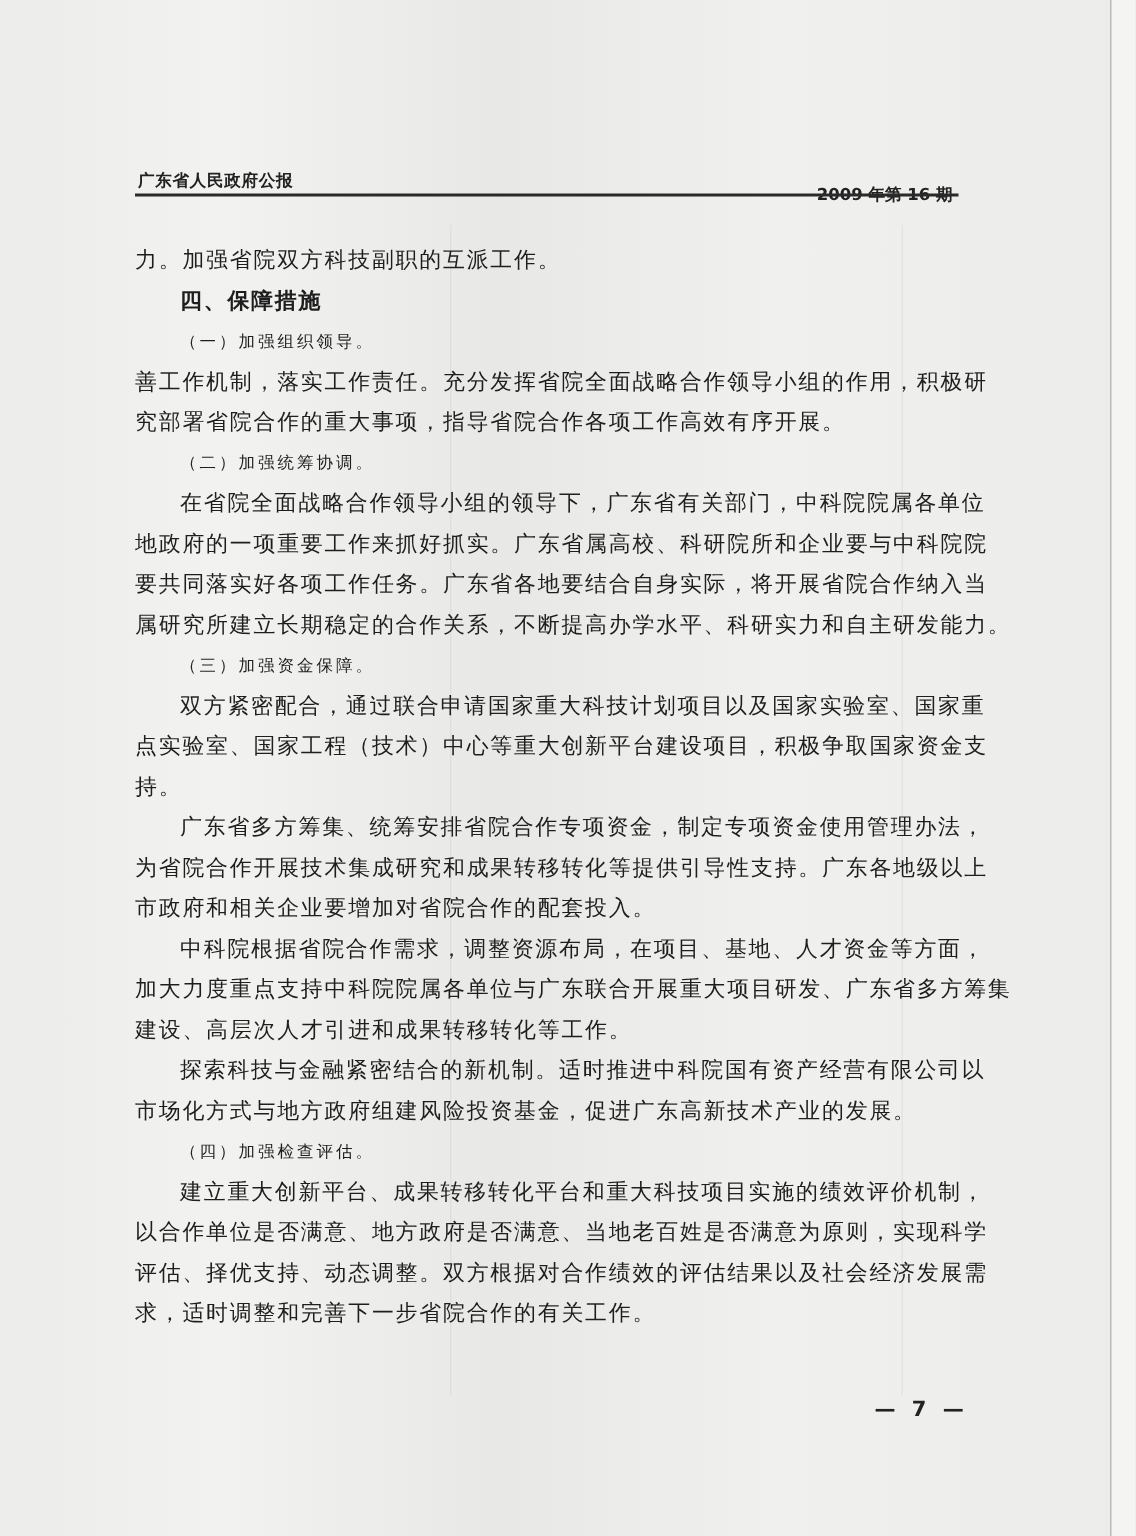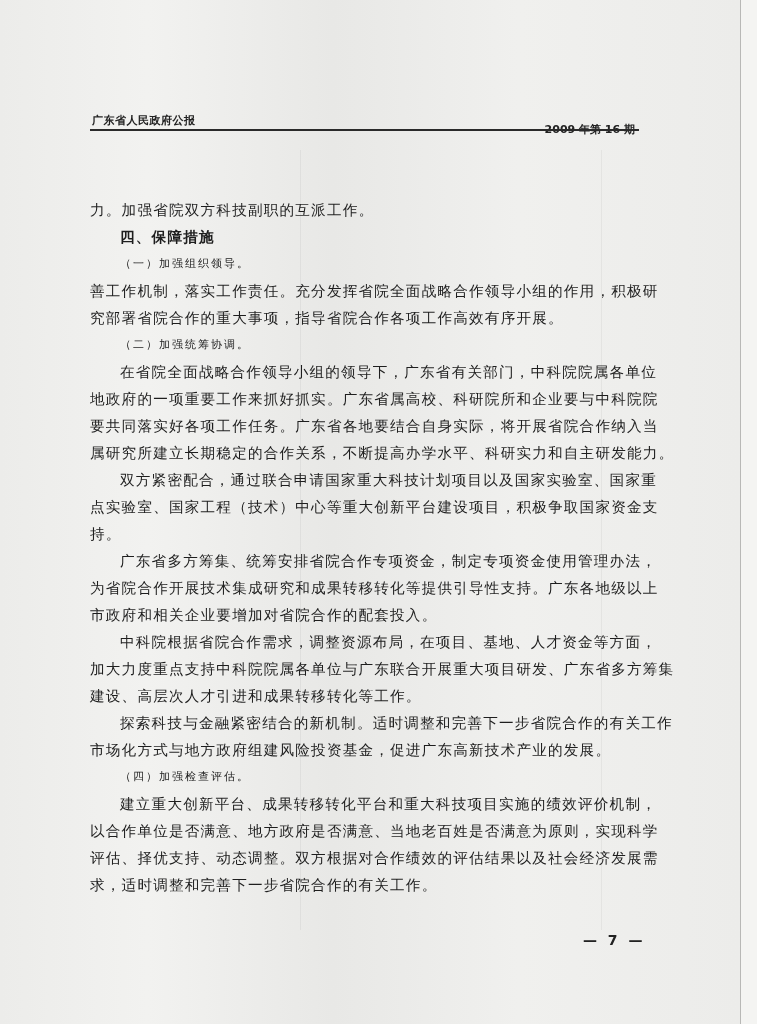--- a/index.html
+++ b/index.html
@@ -64,21 +64,20 @@
     top: 129px;
     width: 549px;
     height: 2px;
     background: #2a2a2a;
   }
   .content {
     position: absolute;
     left: 90px;
     top: 160px;
     width: 548px;
-    margin-top: 36px;
   }
   .line {
     font-size: 14.6px;
     line-height: 27px;
     height: 27px;
     white-space: nowrap;
     letter-spacing: 1.2px;
     font-family: "DejaVu Sans", "Liberation Sans", sans-serif;
     color: #1e1e1e;
   }
@@ -129,30 +128,31 @@
     <div class="line">力。加强省院双方科技副职的互派工作。</div>
     <div class="line indent section-title">四、保障措施</div>
     <div class="line indent sub-title">（一）加强组织领导。</div>
     <div class="line">善工作机制，落实工作责任。充分发挥省院全面战略合作领导小组的作用，积极研</div>
     <div class="line">究部署省院合作的重大事项，指导省院合作各项工作高效有序开展。</div>
     <div class="line indent sub-title">（二）加强统筹协调。</div>
     <div class="line indent">在省院全面战略合作领导小组的领导下，广东省有关部门，中科院院属各单位</div>
     <div class="line">地政府的一项重要工作来抓好抓实。广东省属高校、科研院所和企业要与中科院院</div>
     <div class="line">要共同落实好各项工作任务。广东省各地要结合自身实际，将开展省院合作纳入当</div>
     <div class="line">属研究所建立长期稳定的合作关系，不断提高办学水平、科研实力和自主研发能力。</div>
+    <div class="line indent sub-title">（三）加强资金保障。</div>
     <div class="line indent">双方紧密配合，通过联合申请国家重大科技计划项目以及国家实验室、国家重</div>
     <div class="line">点实验室、国家工程（技术）中心等重大创新平台建设项目，积极争取国家资金支</div>
     <div class="line">持。</div>
     <div class="line indent">广东省多方筹集、统筹安排省院合作专项资金，制定专项资金使用管理办法，</div>
     <div class="line">为省院合作开展技术集成研究和成果转移转化等提供引导性支持。广东各地级以上</div>
     <div class="line">市政府和相关企业要增加对省院合作的配套投入。</div>
     <div class="line indent">中科院根据省院合作需求，调整资源布局，在项目、基地、人才资金等方面，</div>
     <div class="line">加大力度重点支持中科院院属各单位与广东联合开展重大项目研发、广东省多方筹集</div>
     <div class="line">建设、高层次人才引进和成果转移转化等工作。</div>
-    <div class="line indent">探索科技与金融紧密结合的新机制。适时调整和完善下一步省院合作的有关工作</div>
+    <div class="line indent">探索科技与金融紧密结合的新机制。适时推进中科院国有资产经营有限公司以</div>
     <div class="line">市场化方式与地方政府组建风险投资基金，促进广东高新技术产业的发展。</div>
     <div class="line indent sub-title">（四）加强检查评估。</div>
     <div class="line indent">建立重大创新平台、成果转移转化平台和重大科技项目实施的绩效评价机制，</div>
     <div class="line">以合作单位是否满意、地方政府是否满意、当地老百姓是否满意为原则，实现科学</div>
     <div class="line">评估、择优支持、动态调整。双方根据对合作绩效的评估结果以及社会经济发展需</div>
     <div class="line">求，适时调整和完善下一步省院合作的有关工作。</div>
   </div>
 
   <div class="footer">— 7 —</div>
 </div>

